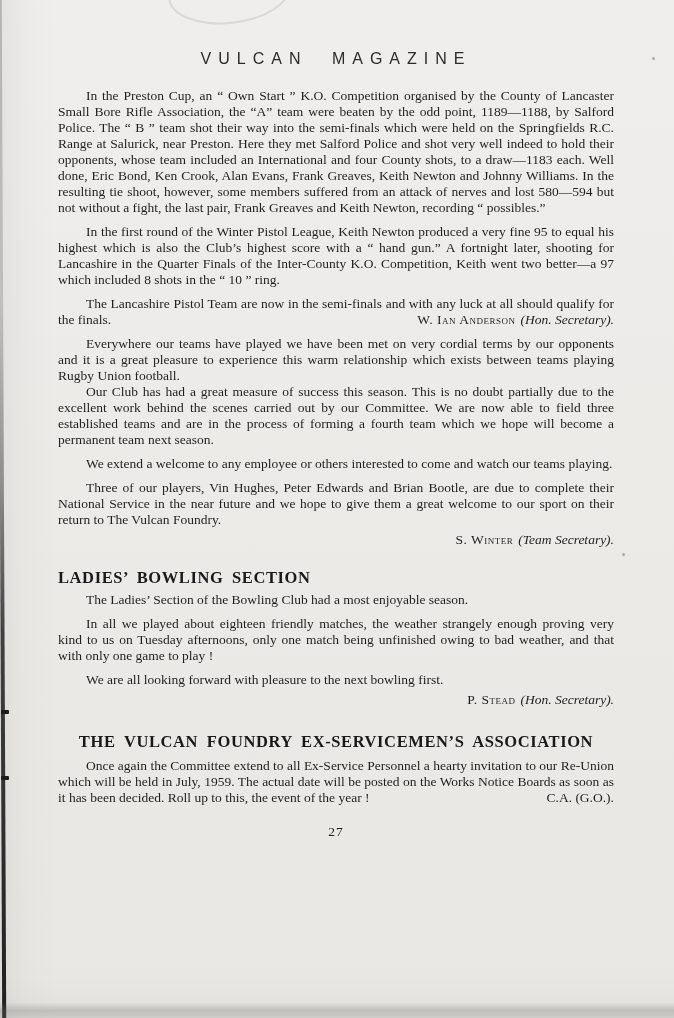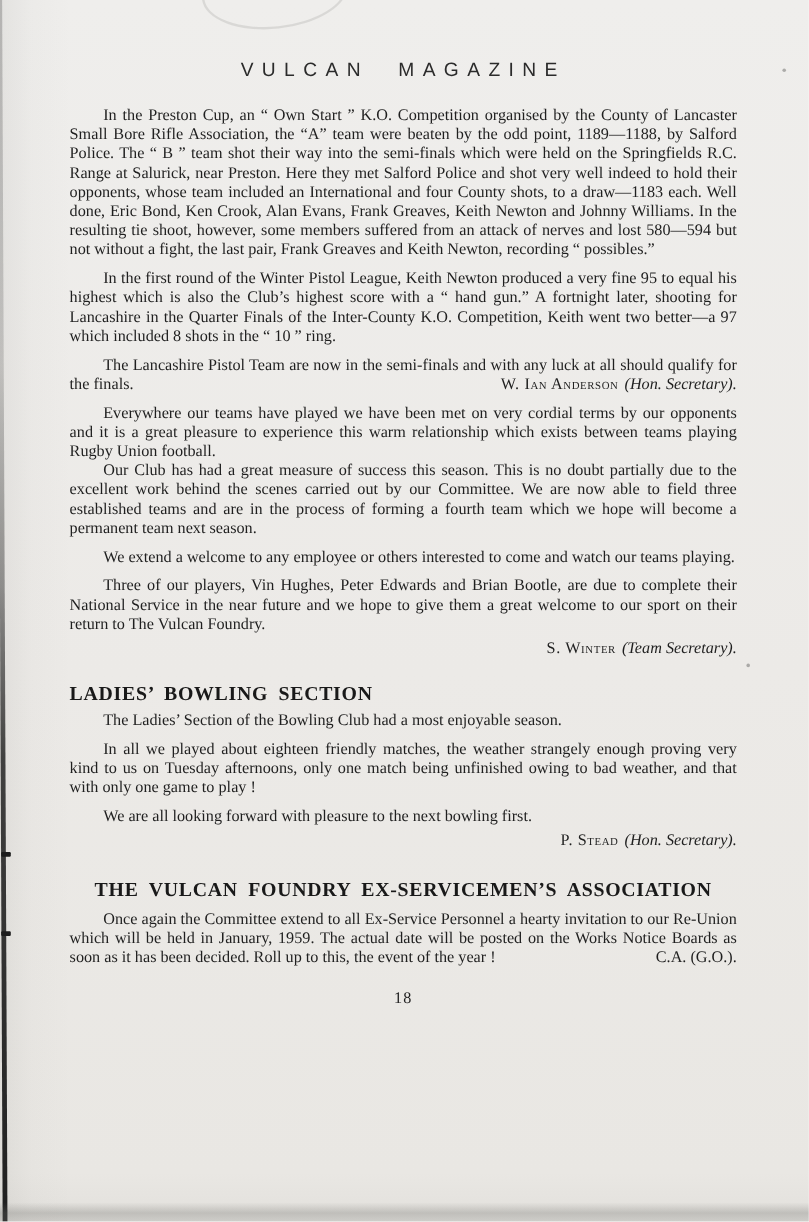--- a/index.html
+++ b/index.html
@@ -130,20 +130,20 @@
     <h2 class="section-heading">LADIES’ BOWLING SECTION</h2>
     <p class="body-para first">The Ladies’ Section of the Bowling Club had a most enjoyable season.</p>
     <p class="body-para">In all we played about eighteen friendly matches, the weather strangely enough proving very kind to us on Tuesday afternoons, only one match being unfinished owing to bad weather, and that with only one game to play !</p>
     <p class="body-para">We are all looking forward with pleasure to the next bowling first.</p>
     <div class="sig-line"><span class="sig-name">P. Stead</span><span class="sig-role">(Hon. Secretary).</span></div>
   </section>
 
   <section>
     <h2 class="section-heading centered">THE VULCAN FOUNDRY EX-SERVICEMEN’S ASSOCIATION</h2>
     <div class="para-sig-wrap">
-      <p class="body-para first">Once again the Committee extend to all Ex-Service Personnel a hearty invitation to our Re-Union which will be held in January, 1959.  The actual date will be posted on the Works Notice Boards as soon as it has been decided.  Roll up to this, the event of the year !</p>
+      <p class="body-para first">Once again the Committee extend to all Ex-Service Personnel a hearty invitation to our Re-Union which will be held in July, 1959.  The actual date will be posted on the Works Notice Boards as soon as it has been decided.  Roll up to this, the event of the year !</p>
       <span class="signature-inline">C.A. (G.O.).</span>
     </div>
   </section>
 
-  <div class="page-number">18</div>
+  <div class="page-number">27</div>
 
 </div>
 
 </body></html>

